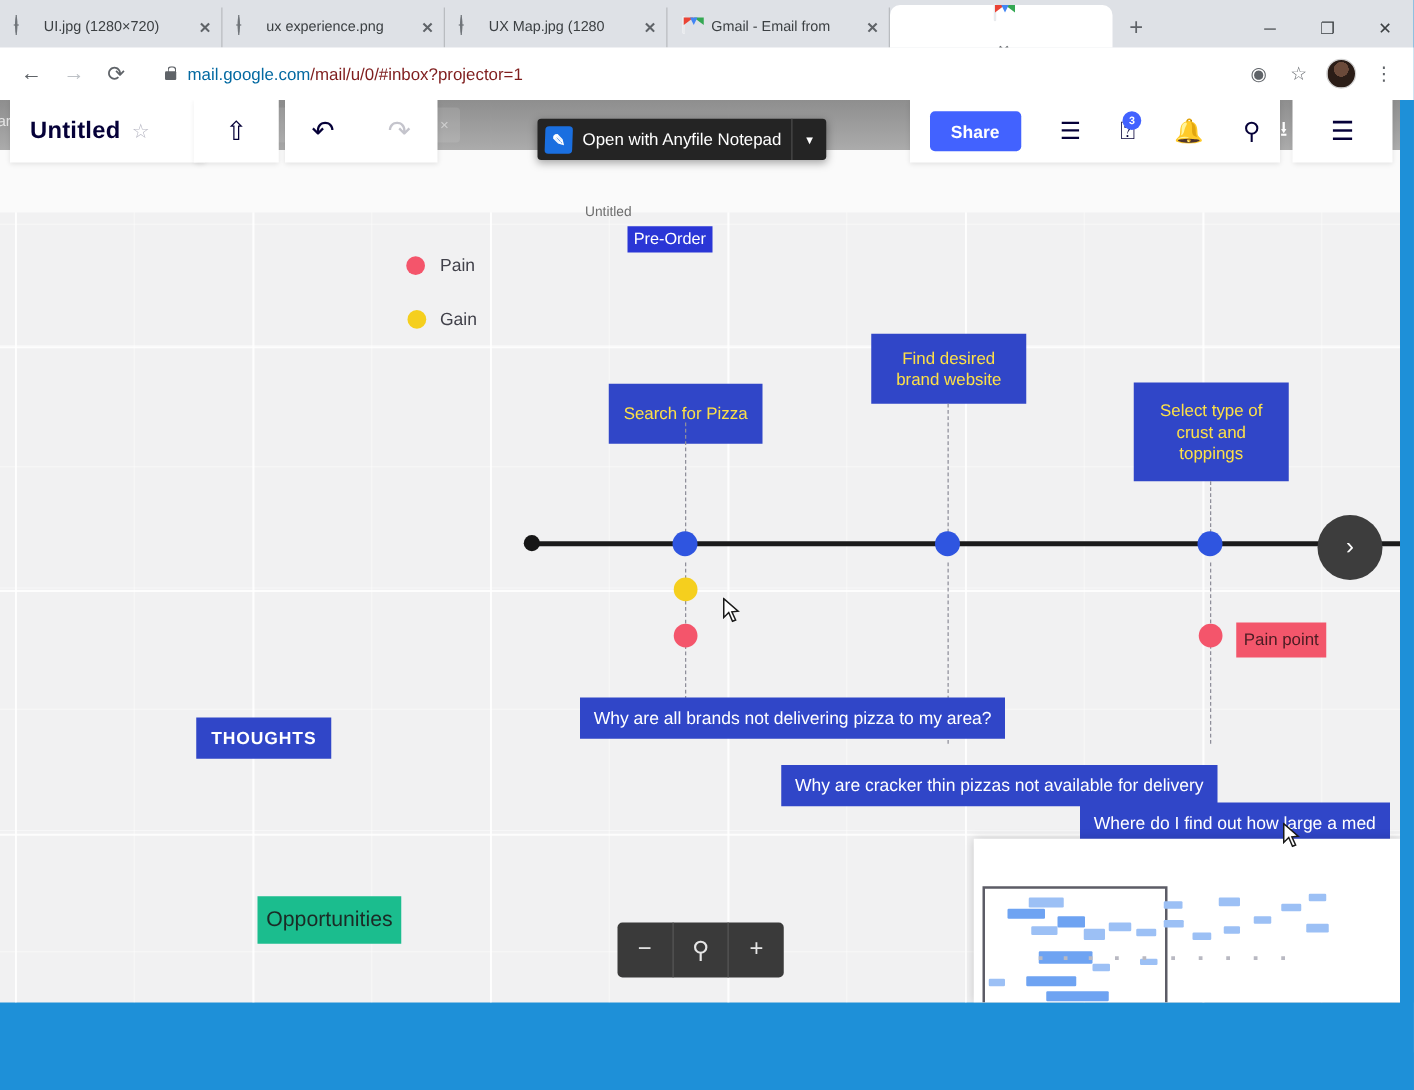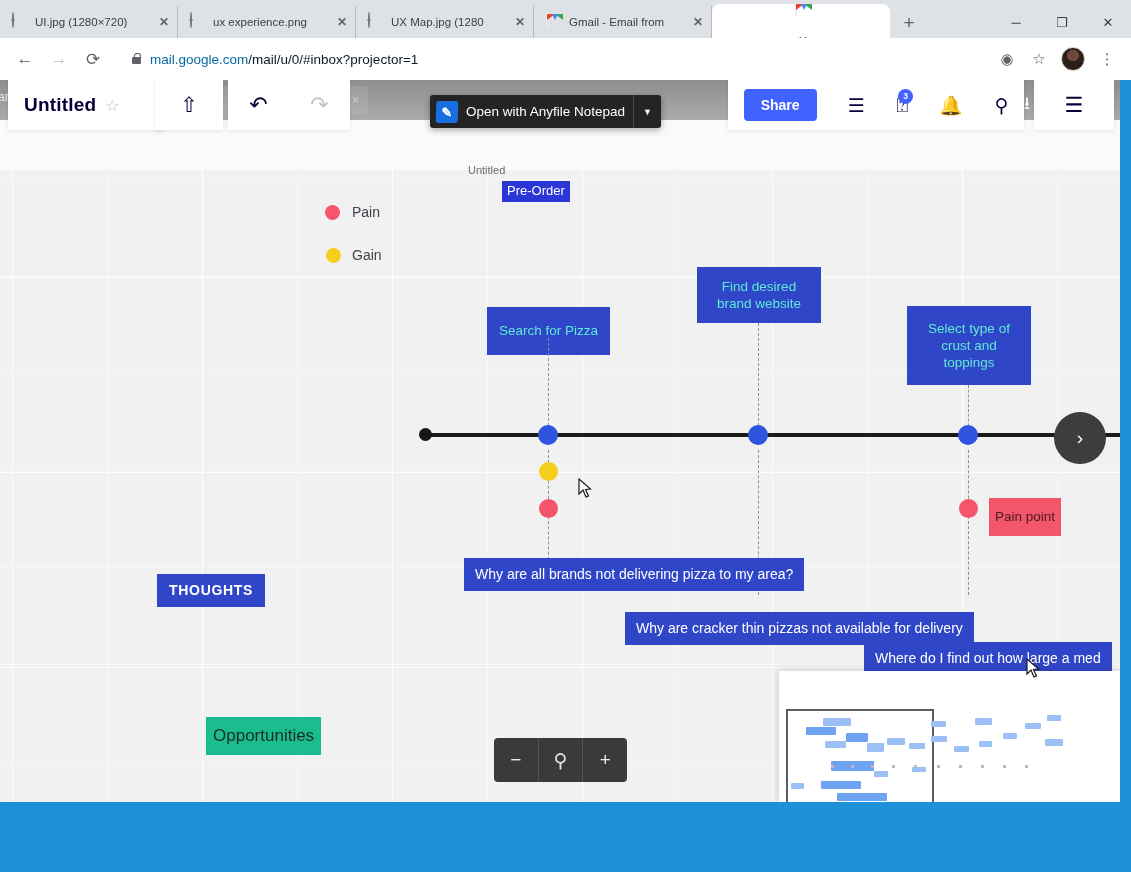--- a/index.html
+++ b/index.html
@@ -94,21 +94,21 @@
   }
   .lock {
     width: 9px; height: 7px; background: #5f6368; border-radius: 1px;
     position: relative; margin-top: 3px; flex: 0 0 auto;
   }
   .lock::before {
     content: ""; position: absolute; left: 1.6px; top: -4px; width: 5.8px; height: 5px;
     border: 1.6px solid #5f6368; border-bottom: none; border-radius: 3px 3px 0 0;
   }
   .url-host { color: #0369a1; }
-  .url-path { color: #0f172a; }
+  .url-path { color: #7f1d1d; }
   .omni-ico {
     width: 28px; height: 28px; display: flex; align-items: center;
     justify-content: center; color: #5f6368; font-size: 15px;
   }
   .profile-pic {
     width: 24px; height: 24px; border-radius: 50%;
     background: radial-gradient(circle at 50% 34%, #6b4a3a 0 32%, #2b1d17 33% 100%);
     margin: 0 4px; flex: 0 0 auto; border: 1px solid #d0d0d0;
   }
 
@@ -223,21 +223,21 @@
   
   .legend-dot { position: absolute; width: 15px; height: 15px; border-radius: 50%; }
   .legend-lbl { position: absolute; font-size: 14px; color: #41414a; }
 
   .chip {
     position: absolute; display: flex; align-items: center;
     justify-content: center; text-align: center;
     font-size: 13.5px; line-height: 1.28;
   }
   .chip.stage {
-    background: #3046c8; color: #5eead4; padding: 24px 10px;
+    background: #3046c8; color: #fde047; padding: 24px 10px;
   }
   .chip.thought {
     background: #3046c8; color: #fff; padding: 7px 11px;
     justify-content: flex-start; font-size: 14px;
   }
   .chip.kw-blue {
     background: #2a36d6; color: #fff; padding: 2px 5px; font-size: 13px;
   }
   .chip.sec-blue {
     background: #3046c8; color: #fff; padding: 6px 12px;
@@ -460,21 +460,21 @@
     <div class="tl-node" style="left:538px;top:345px;"></div>
     <div class="tl-node" style="left:748px;top:345px;"></div>
     <div class="tl-node" style="left:958px;top:345px;"></div>
     <div class="next-btn" style="left:1054px;top:332px;">›</div>
 
     <div class="dot-gain" style="left:539px;top:382px;"></div>
 
     <div class="dot-pain" style="left:539px;top:419px;"></div>
 
     <div class="dot-pain" style="left:959px;top:419px;"></div>
-    <div class="chip pain" style="left:989px;top:418px;height:38px;">Pain point</div>
+    <div class="chip pain" style="left:989px;top:418px;height:28px;">Pain point</div>
 
     <div class="chip sec-blue" style="left:157px;top:494px;height:33px;">THOUGHTS</div>
     <div class="chip green" style="left:206px;top:637px;height:29px;">Opportunities</div>
 
     <div class="chip thought" style="left:464px;top:478px;height:33px;">Why are all brands not delivering pizza to my area?</div>
     <div class="chip thought" style="left:625px;top:532px;height:33px;">Why are cracker thin pizzas not available for delivery</div>
     <div class="chip thought" style="left:864px;top:562px;height:33px;">Where do I find out how large a med</div>
 
     <div class="zoomwidget" style="top:658px;">
       <div class="zw-cell">−</div>

